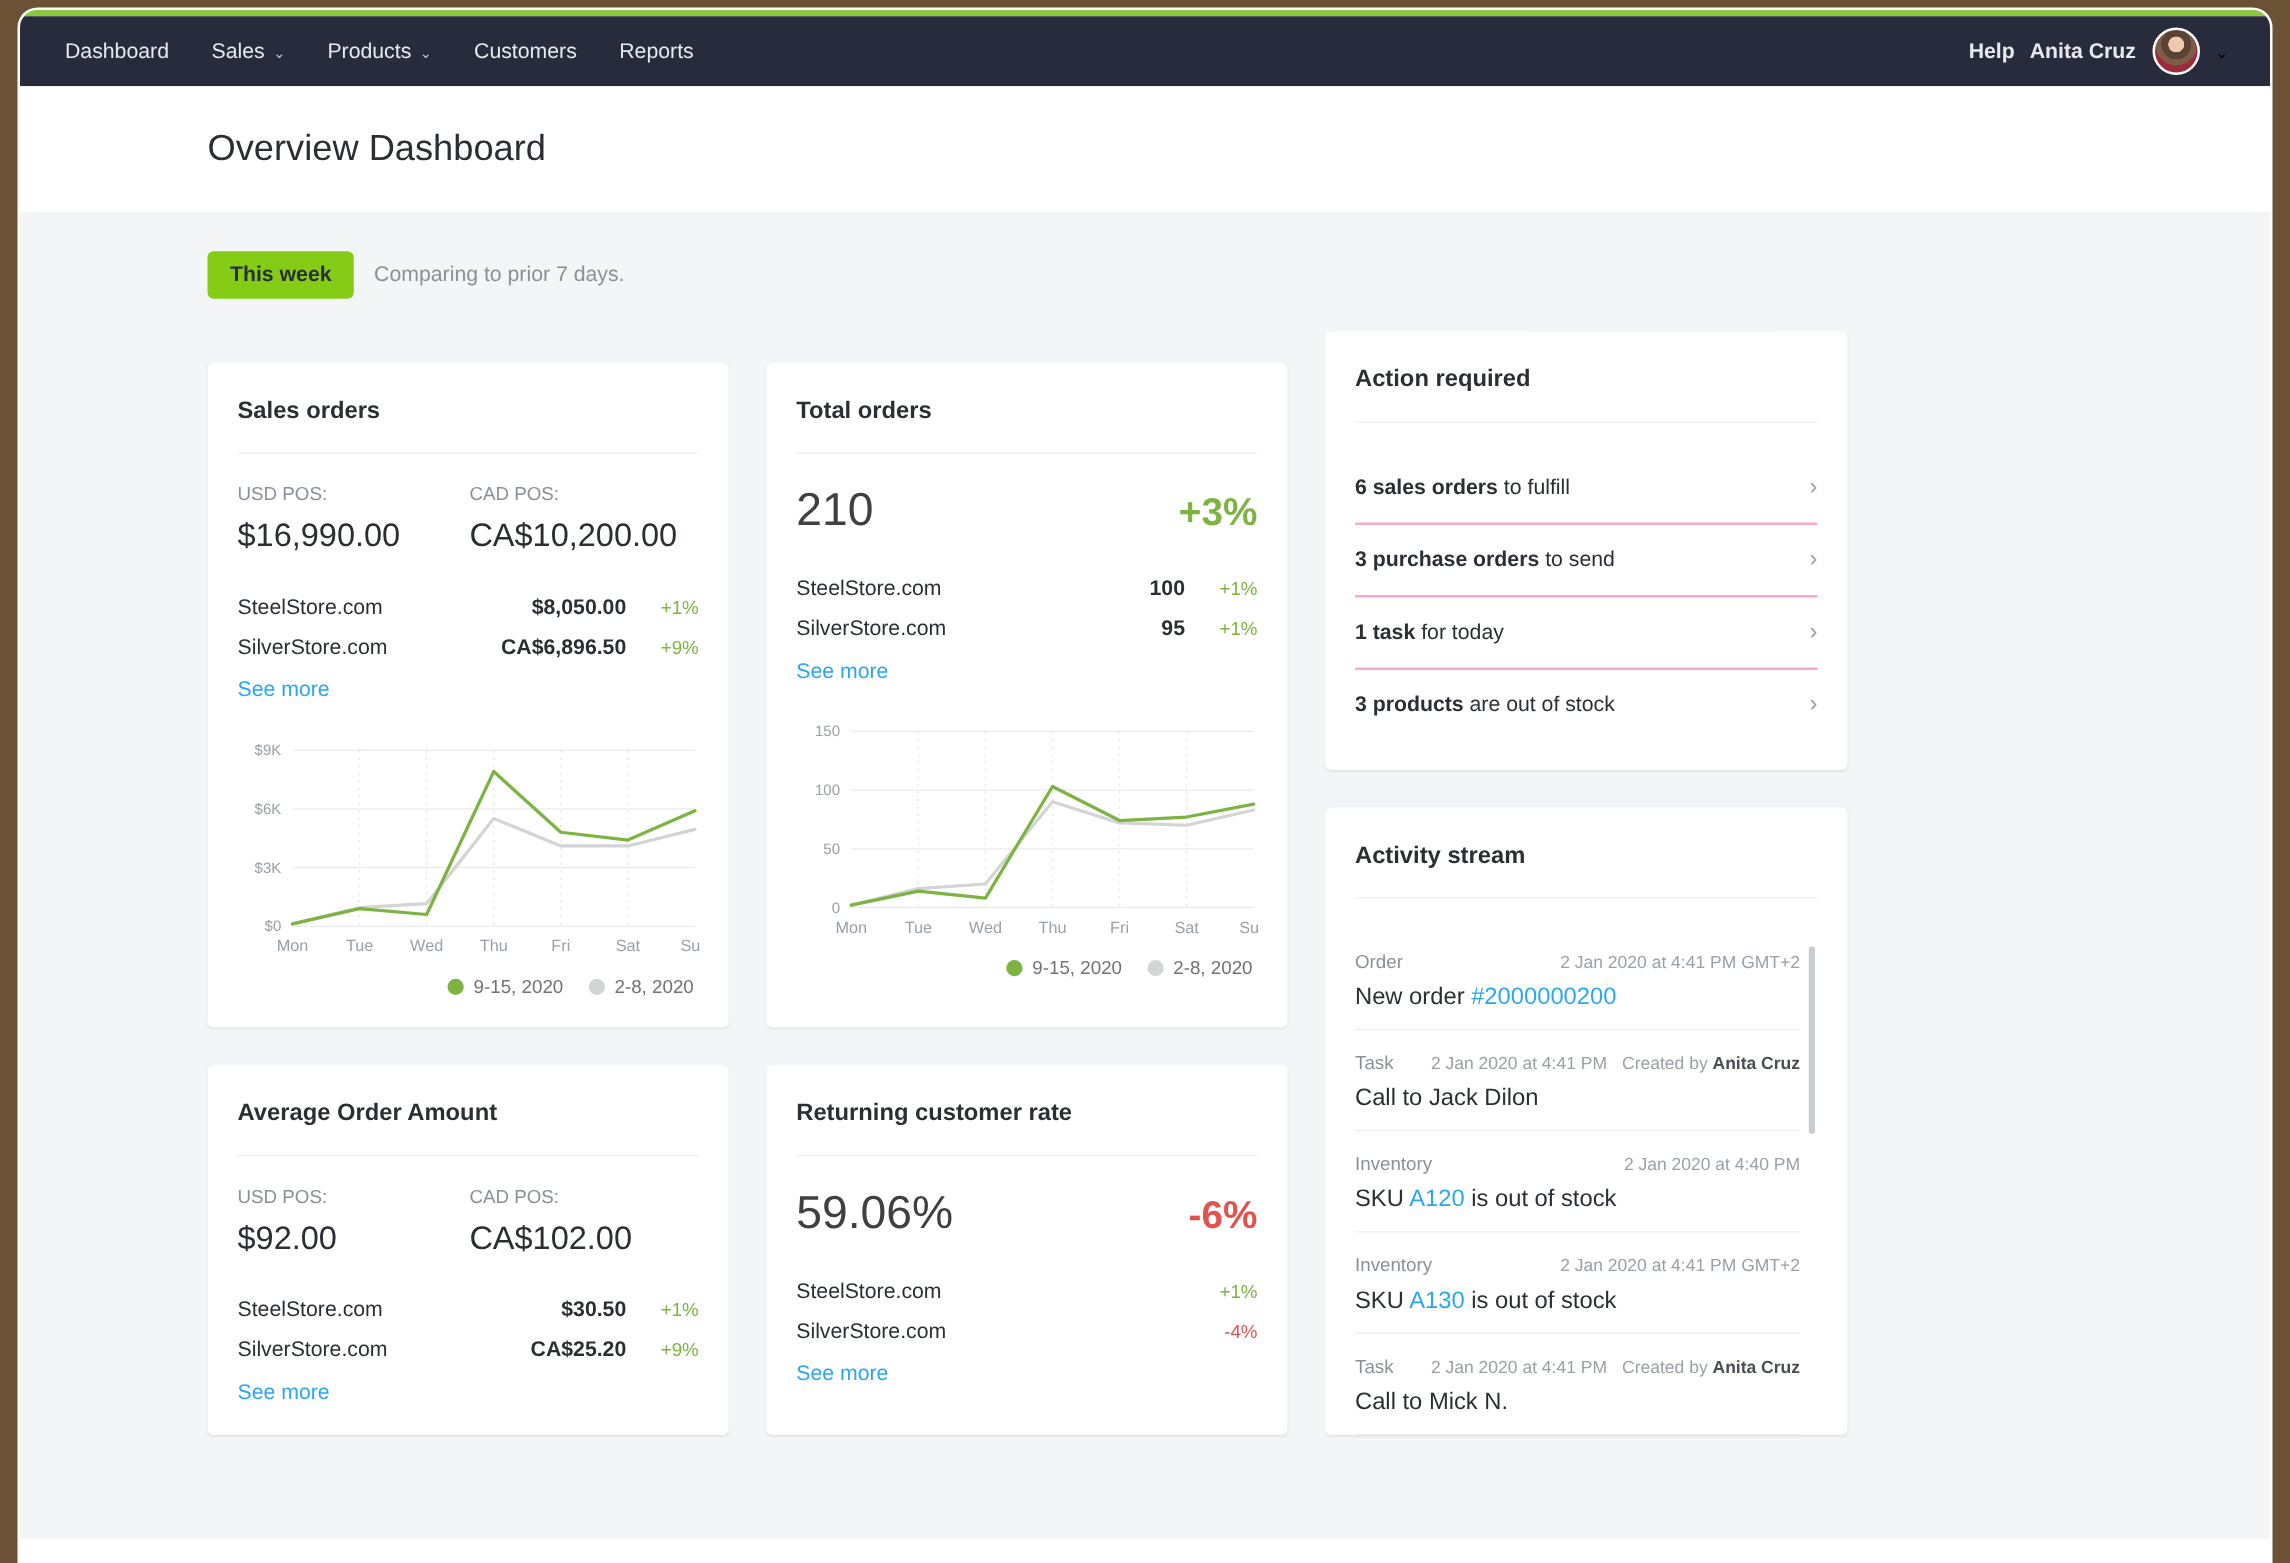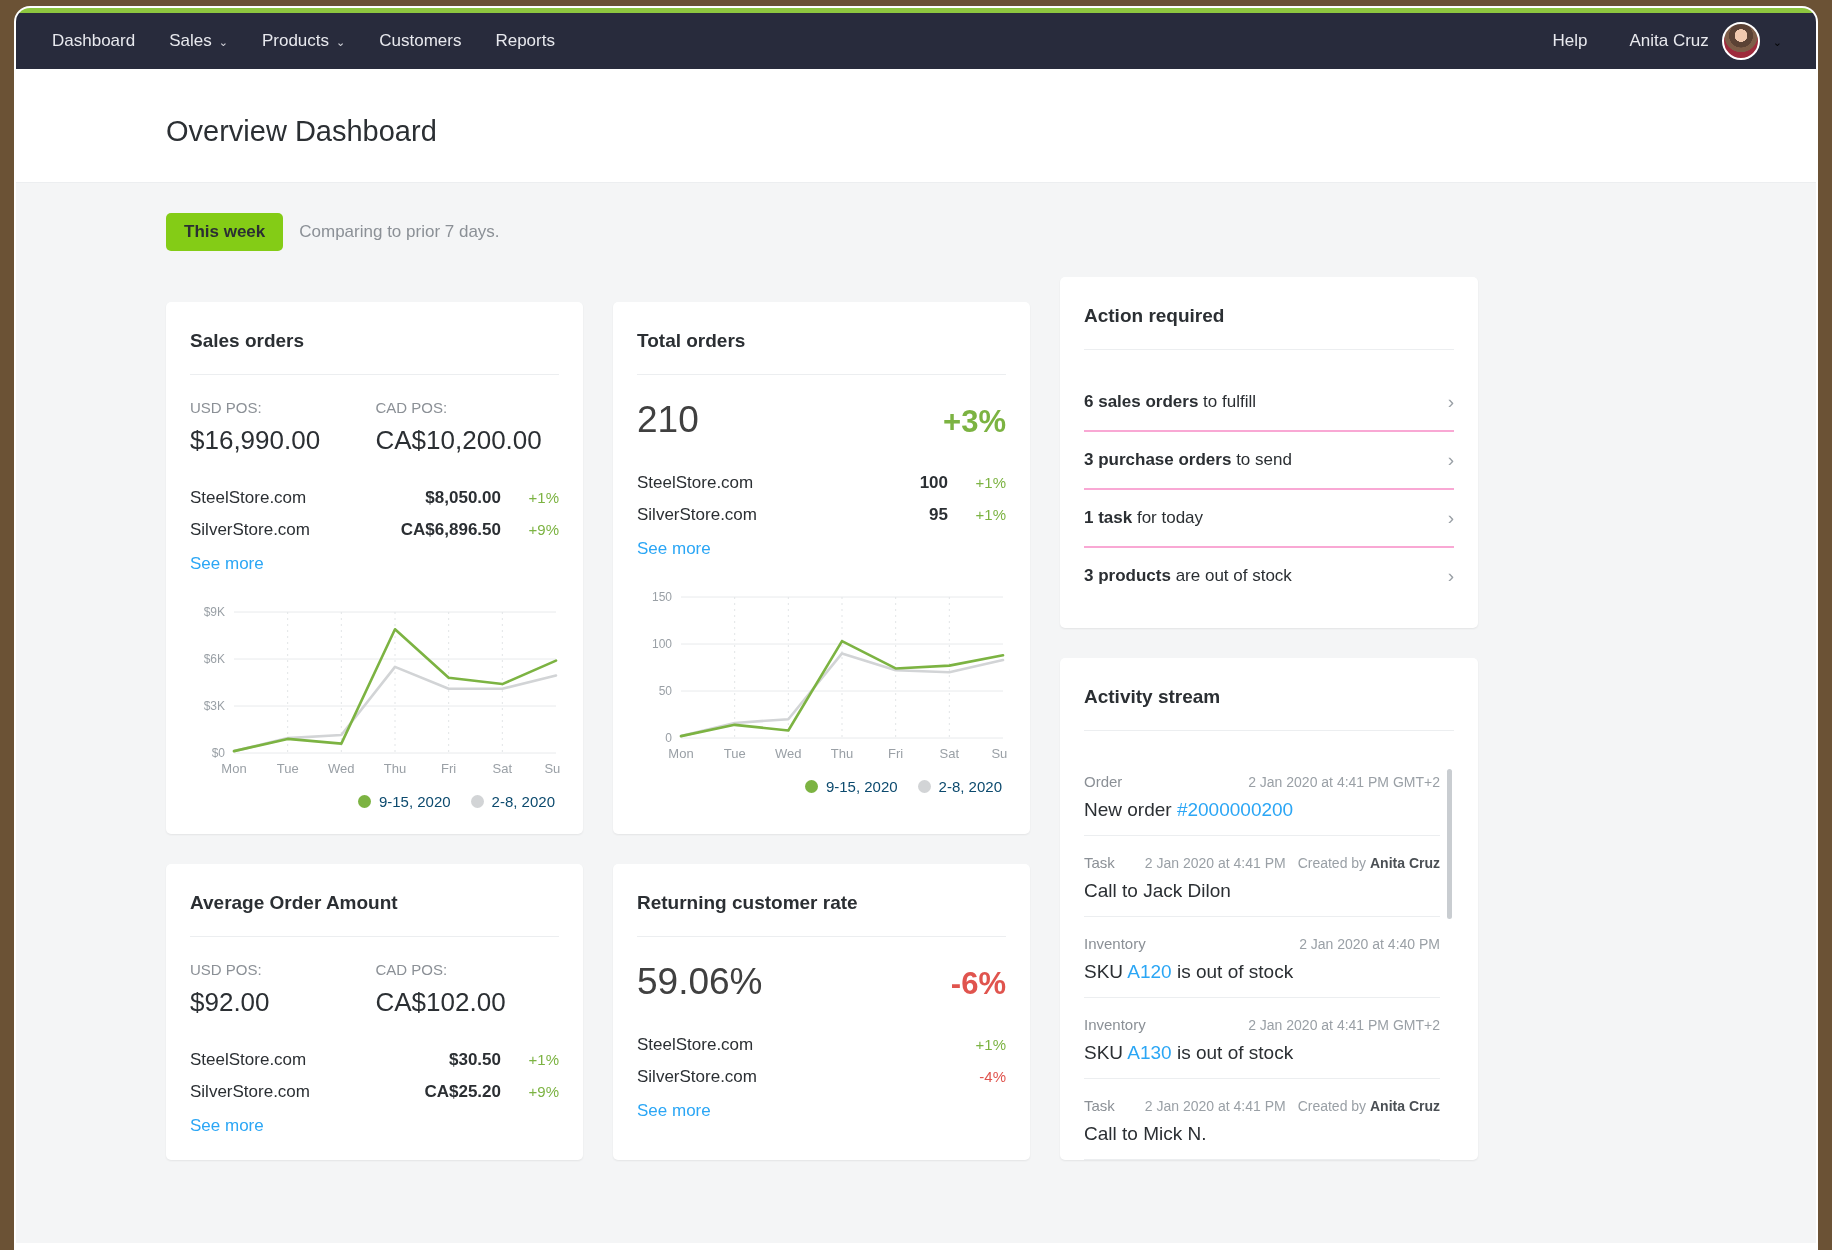--- a/index.html
+++ b/index.html
@@ -25,31 +25,31 @@
     height: 56px; background: #282b3c;
     display: flex; align-items: center;
     padding: 0 34px 0 36px;
   }
   .nav-left { display: flex; align-items: center; gap: 34px; }
   .nav-item {
     color: #e8e9ee; font-size: 17px; display: flex;
     align-items: center; gap: 7px; cursor: pointer; white-space: nowrap;
   }
   .caret { font-size: 11px; opacity: .9; display: inline-block; transform: translateY(1px); }
-  .nav-right { margin-left: auto; display: flex; align-items: center; gap: 42px; }
+  .nav-right { margin-left: auto; display: flex; align-items: center; gap: 12px; font-weight: bold; }
   .user-block { display: flex; align-items: center; gap: 13px; }
   .avatar {
     width: 38px; height: 38px; border-radius: 50%;
     background: radial-gradient(circle at 50% 34%, #f0c8ae 0 22%, #5b4235 23% 42%, #7d5d48 43% 58%, #9e2b3c 60% 100%);
     border: 2px solid #ffffff; overflow: hidden; flex: none;
   }
 
   
   .page-header {
-    background: #ffffff; padding: 46px 0 34px 150px;
+    background: #ffffff; padding: 34px 0 34px 150px;
     border-bottom: 1px solid #eceef0;
   }
   .page-title { font-size: 29px; color: #2b2f33; font-weight: 400; }
 
   
   .page-body { background: #f4f5f6; padding: 30px 0 0 0; height: 1060px; }
   .inner { padding: 0 150px 0 150px; }
 
   .period-row { display: flex; align-items: center; gap: 16px; margin-bottom: 26px; }
   .period-chip {
@@ -93,21 +93,21 @@
   .store-delta { width: 58px; text-align: right; font-size: 15px; }
   .see-more {
     color: #2ba6f5; font-size: 17px; margin-top: 8px;
     display: inline-block; cursor: pointer;
   }
 
   
   .chart-wrap { margin-top: 30px; }
   .chart-svg { display: block; }
   .legend { display: flex; gap: 20px; justify-content: flex-end; margin-top: 14px; padding-right: 4px; }
-  .legend-item { display: flex; align-items: center; gap: 8px; font-size: 15px; color: #0c4a6e; }
+  .legend-item { display: flex; align-items: center; gap: 8px; font-size: 15px; color: #737373; }
   .dot { width: 13px; height: 13px; border-radius: 50%; display: inline-block; }
 
   
   .action-item {
     display: flex; align-items: center; font-size: 17px;
     color: #2b2f33; padding: 17px 0; cursor: pointer;
     border-bottom: 2px solid #f9a8d4;
   }
   .action-item:last-child { border-bottom: none; }
   .action-item .txt { flex: 1; }

